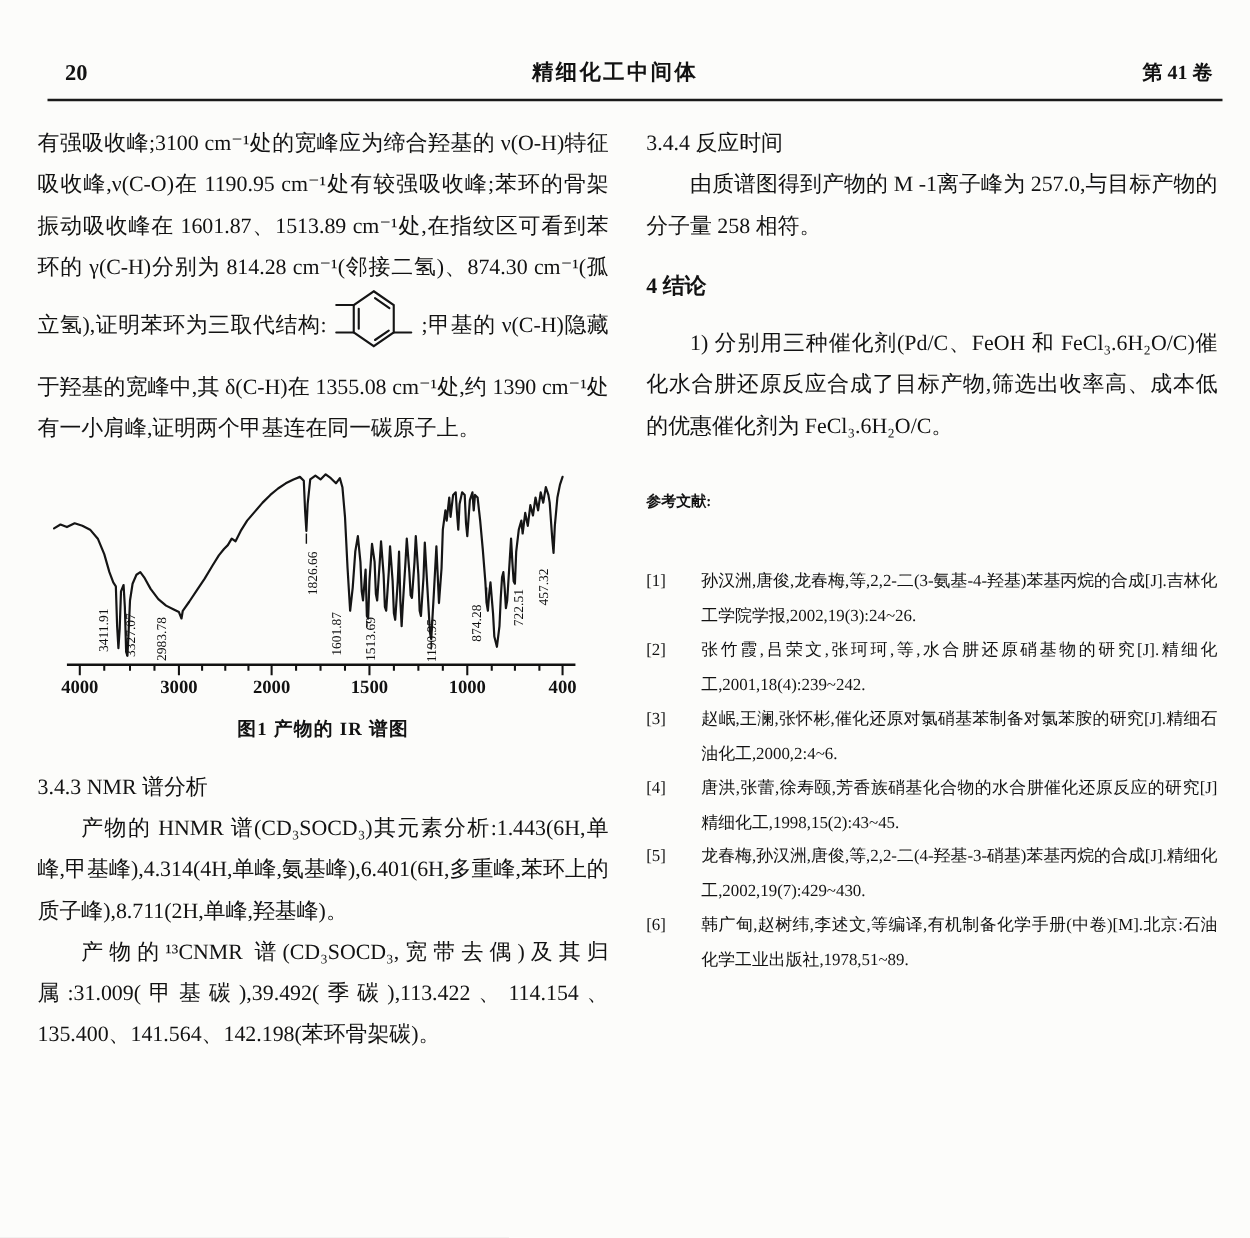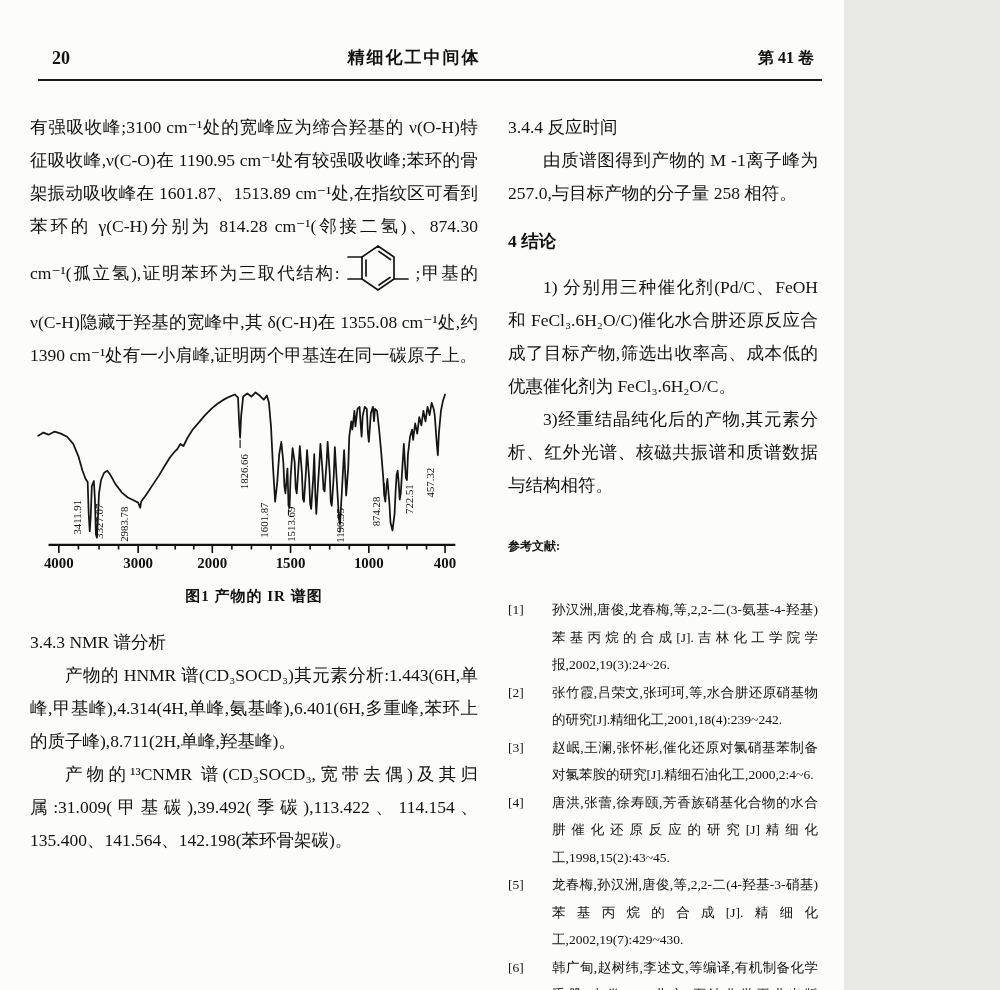--- a/index.html
+++ b/index.html
@@ -1,29 +1,29 @@
 <!DOCTYPE html>
 <html><head>
 <meta charset="utf-8">
 <style>
   html,body{margin:0;padding:0;background:#e9e9e6;}
   .page{
-    position:relative;width:844px;height:990px;background:#fcfcfa;color:#121212;
+    position:relative;width:1000px;height:990px;background:#fcfcfa;color:#121212;
     font-family:"Liberation Serif","DejaVu Serif",serif;overflow:hidden;
   }
   
   .header{
     display:flex;justify-content:space-between;align-items:flex-end;
     margin:0 22px 0 38px;padding:46px 8px 10px 14px;border-bottom:2.5px solid #1a1a1a;
   }
   .header .pg{font-size:18px;font-weight:600;}
   .header .jt{font-size:17px;font-weight:700;letter-spacing:2px;}
   .header .vol{font-size:16px;font-weight:600;}
   
-  .columns{display:flex;gap:30px;padding:30px 26px 0 30px;}
+  .columns{display:flex;gap:30px;padding:17px 26px 0 30px;}
   .col{width:457px;}
   .col p{margin:0;text-align:justify;font-size:17.5px;line-height:33px;}
   .indent{text-indent:2em;}
   h3{margin:0;font-size:17.5px;line-height:33px;font-weight:400;}
   h3.bold{font-weight:700;}
   .s343{margin-top:20px;}
   .s4{margin-top:15px;margin-bottom:13px;}
   
   .struct{display:inline-block;vertical-align:middle;margin:0 6px;}
   
@@ -145,21 +145,20 @@
       <p class="indent">产物的 HNMR 谱(CD₃SOCD₃)其元素分析:1.443(6H,单峰,甲基峰),4.314(4H,单峰,氨基峰),6.401(6H,多重峰,苯环上的质子峰),8.711(2H,单峰,羟基峰)。</p>
       <p class="indent">产物的¹³CNMR 谱(CD₃SOCD₃,宽带去偶)及其归属:31.009(甲基碳),39.492(季碳),113.422、114.154、135.400、141.564、142.198(苯环骨架碳)。</p>
     </div>
 
     <div class="col">
       <h3>3.4.4   反应时间</h3>
       <p class="indent">由质谱图得到产物的 M -1离子峰为 257.0,与目标产物的分子量 258 相符。</p>
 
       <h3 class="bold s4">4   结论</h3>
       <p class="indent">1) 分别用三种催化剂(Pd/C、FeOH 和 FeCl₃.6H₂O/C)催化水合肼还原反应合成了目标产物,筛选出收率高、成本低的优惠催化剂为 FeCl₃.6H₂O/C。</p>
-      <p class="indent">3)经重结晶纯化后的产物,其元素分析、红外光谱、核磁共振谱和质谱数据与结构相符。</p>
 
       <h3 class="bold refs-heading">参考文献:</h3>
       <div class="refs">
         <div class="ref">
           <span class="num">[1]</span>
           <span class="txt">孙汉洲,唐俊,龙春梅,等,2,2-二(3-氨基-4-羟基)苯基丙烷的合成[J].吉林化工学院学报,2002,19(3):24~26.</span>
         </div>
         <div class="ref">
           <span class="num">[2]</span>
           <span class="txt">张竹霞,吕荣文,张珂珂,等,水合肼还原硝基物的研究[J].精细化工,2001,18(4):239~242.</span>

